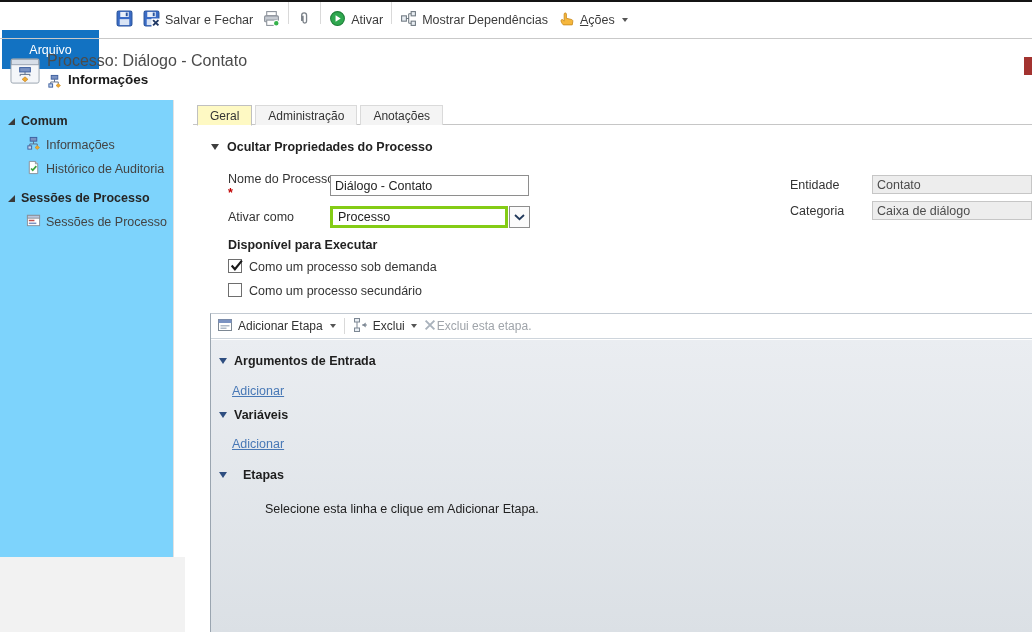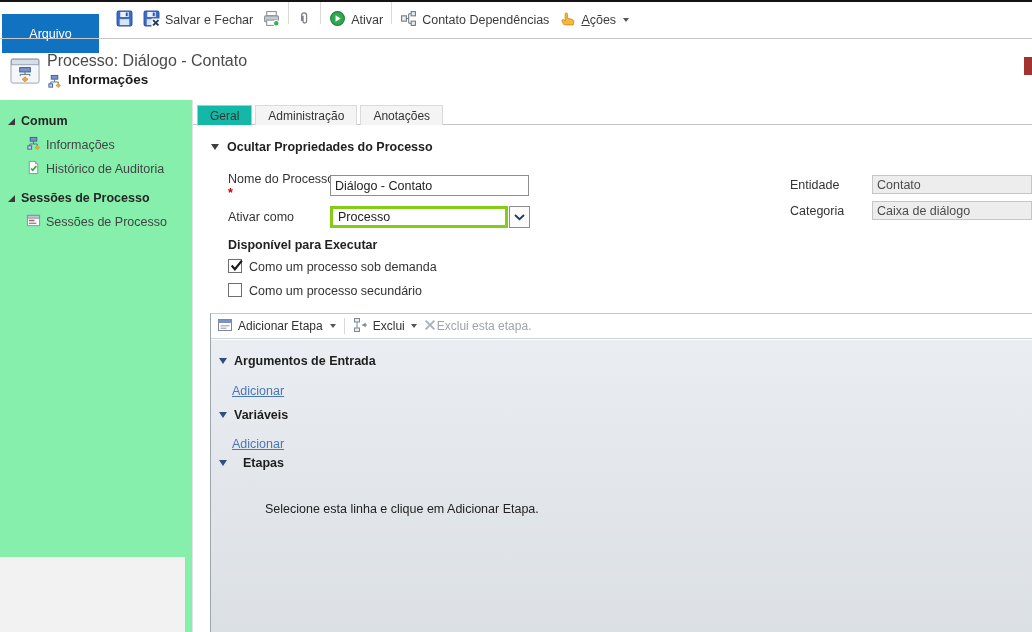--- a/index.html
+++ b/index.html
@@ -3,51 +3,51 @@
 <meta charset="utf-8">
 <style>
   * { margin:0; padding:0; box-sizing:border-box; }
   html,body { width:1032px; height:632px; overflow:hidden; background:#fff;
     font-family:"Liberation Sans","DejaVu Sans",sans-serif; font-size:12.5px; color:#333; }
   .stage { position:relative; width:1032px; height:632px; background:#fff; overflow:hidden; }
 
   
   .top-strip { position:absolute; left:0; top:0; width:1032px; height:2px; background:#141414; }
   .ribbon { position:absolute; left:0; top:2px; width:1032px; height:36px; background:#fff; }
-  .file-btn { position:absolute; left:2px; top:12px; width:97px; height:39px; background:#1272c2;
+  .file-btn { position:absolute; left:2px; top:28px; width:97px; height:39px; background:#1272c2;
     color:#fff; display:flex; align-items:center; justify-content:center; font-size:12.5px; cursor:default; }
   .ribbon-items { position:absolute; left:112px; top:0; height:36px; display:flex; gap:2px; }
   .rb { display:flex; align-items:center; gap:5px; padding:3px 4px; color:#3b3b3b; white-space:nowrap; cursor:default; }
   .rb svg { flex:0 0 auto; }
   .vsep { width:1px; height:22px; background:#d9d9d9; margin:0 2px; }
   .caret { width:0; height:0; border-left:3.5px solid transparent; border-right:3.5px solid transparent;
     border-top:4px solid #555; margin-left:2px; }
   .ribbon-border { position:absolute; left:0; top:38px; width:1032px; height:1px; background:#c9c9c9; }
   .underline-first { text-decoration:underline; }
   .red-edge { position:absolute; right:0; top:57px; width:8px; height:18px; background:#a33330; }
 
   
   .hdr-icon { position:absolute; left:10px; top:55px; }
   .hdr-title { position:absolute; left:47px; top:52px; font-size:16px; color:#4b4b4b; }
   .hdr-sub-icon { position:absolute; left:47px; top:74px; }
   .hdr-subtitle { position:absolute; left:68px; top:72px; font-size:13.5px; font-weight:bold; color:#1a1a1a; }
 
   
-  .sidebar { position:absolute; left:0; top:100px; width:193px; height:532px; background:#86efac; border-right:1px solid #e2e2e2; }
+  .sidebar { position:absolute; left:0; top:100px; width:174px; height:532px; background:#7dd3fc; border-right:1px solid #e2e2e2; }
   .sb-group { display:flex; align-items:center; gap:6px; padding-left:8px; margin-top:13px; height:16px;
     font-weight:bold; color:#262626; cursor:default; }
   .exp-tri { width:0; height:0; border-left:7px solid transparent; border-bottom:7px solid #3a3a3a; }
   .sb-item { display:flex; align-items:center; gap:5px; padding-left:26px; margin-top:7px; height:17px; color:#444; cursor:default; }
   .sb-footer { position:absolute; left:0; top:557px; width:185px; height:75px; background:#f2f2f2; }
 
   
   .tabs { position:absolute; left:197px; top:105px; display:flex; gap:3px; z-index:2; }
   .tab { height:20px; padding:3px 12px 0 12px; font-size:12px; color:#333;
     background:#f4f4f4; border:1px solid #dadada; border-bottom:none; cursor:default; }
-  .tab.active { background:#14b8a6; border:1px solid #c0c0c0; border-bottom:1px solid #fff; height:21px; }
+  .tab.active { background:#fef9c3; border:1px solid #c0c0c0; border-bottom:1px solid #fff; height:21px; }
   .tabline { position:absolute; left:193px; top:124px; width:839px; height:1px; background:#c6c6c6; z-index:1; }
 
   
   .collapse-hdr { position:absolute; left:211px; top:140px; display:flex; align-items:center; gap:8px;
     font-weight:bold; color:#222; cursor:default; }
   .tri-down { width:0; height:0; border-left:4px solid transparent; border-right:4px solid transparent; border-top:6px solid #3e3e3e; }
   .tri-down.blue { border-top-color:#2e4e80; }
   .lbl { position:absolute; color:#333; }
   .req { position:absolute; color:#c00000; font-weight:bold; }
   .txtinput { position:absolute; left:330px; top:175px; width:199px; height:21px; border:1px solid #8e8e8e;
@@ -138,21 +138,21 @@
       <div class="vsep"></div>
       <div class="rb">
         <span>
           <svg width="17" height="17" viewBox="0 0 16 16">
               <rect x="1.5" y="5.5" width="4.5" height="5" fill="#e8edf2" stroke="#6e7880"></rect>
               <rect x="10.5" y="1.5" width="4" height="4" fill="#e8edf2" stroke="#6e7880"></rect>
               <rect x="10.5" y="10.5" width="4" height="4" fill="#e8edf2" stroke="#6e7880"></rect>
               <path d="M6 8 H8.2 M8.2 3.5 H10.5 M8.2 12.5 H10.5 M8.2 3.5 V12.5" stroke="#6e7880" fill="none"></path>
             </svg>
         </span>
-        <span>Contato Dependências</span>
+        <span>Mostrar Dependências</span>
       </div>
       <div class="rb">
         <span>
           <svg width="17" height="17" viewBox="0 0 16 16">
               <path d="M5 14 C3.5 12.5 2.4 10.4 3 9.4 C3.5 8.6 4.6 8.9 5.2 9.7 L5.8 10.5 L5.8 3.8 C5.8 2.4 7.9 2.4 7.9 3.8 L7.9 7.8 L12.6 8.9 C13.7 9.2 14.1 9.9 13.9 11.1 L13.4 14 Z" fill="#f6b73c" stroke="#c98a1e" stroke-width="0.8"></path>
             </svg>
         </span>
         <span><span class="underline-first">A</span><span>ções</span></span>
         <span class="caret"></span>
       </div>
@@ -308,21 +308,21 @@
       <div class="dz-sec" style="left:8px; top:14px;">
         <span class="tri-down blue"></span>
         <span>Argumentos de Entrada</span>
       </div>
       <div class="dz-link" style="left:21px; top:44px;">Adicionar</div>
       <div class="dz-sec" style="left:8px; top:68px;">
         <span class="tri-down blue"></span>
         <span>Variáveis</span>
       </div>
       <div class="dz-link" style="left:21px; top:97px;">Adicionar</div>
-      <div class="dz-sec" style="left:8px; top:116px;gap:16px;">
+      <div class="dz-sec" style="left:8px; top:128px;gap:16px;">
         <span class="tri-down blue"></span>
         <span>Etapas</span>
       </div>
       <div class="dz-hint" style="left:54px; top:162px;">Selecione esta linha e clique em Adicionar Etapa.</div>
     </div>
   </div>
 
 </div>
 
 </body></html>

